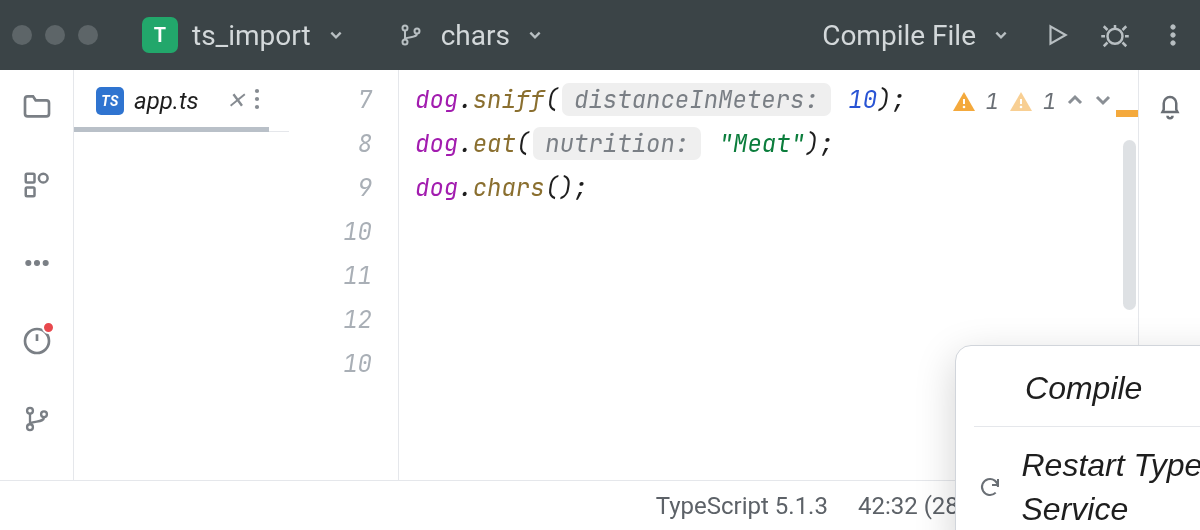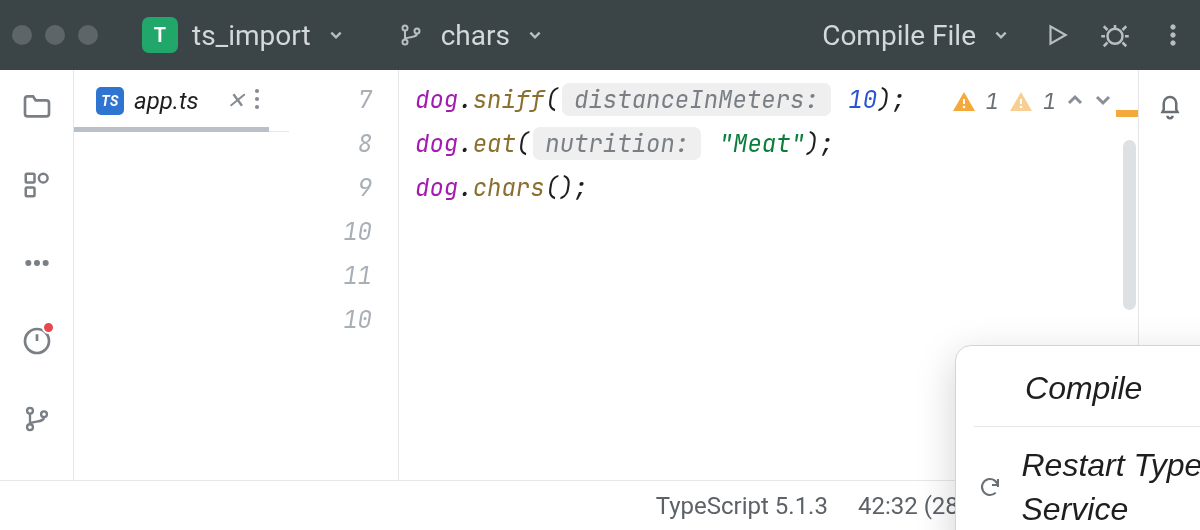--- a/index.html
+++ b/index.html
@@ -206,20 +206,21 @@
       </div>
     </div>
 
     <div class="code-wrap">
       <div class="gutter">
         <div>7</div>
         <div>8</div>
         <div>9</div>
         <div>10</div>
         <div>11</div>
+        <div>12</div>
         <div>10</div>
       </div>
       <div class="code">
         <div><span class="id">dog</span><span class="dot">.</span><span class="m">sniff</span><span class="paren">(</span><span class="hint">distanceInMeters:</span> <span class="num">10</span><span class="paren">)</span><span class="semi">;</span></div>
         <div><span class="id">dog</span><span class="dot">.</span><span class="m">eat</span><span class="paren">(</span><span class="hint">nutrition:</span> <span class="str">"Meat"</span><span class="paren">)</span><span class="semi">;</span></div>
         <div><span class="id">dog</span><span class="dot">.</span><span class="m">chars</span><span class="paren">()</span><span class="semi">;</span></div>
 
         <div class="inspections">
           <svg class="warn-tri" viewBox="0 0 24 24" fill="#f4a93c">
               <path d="M12 2L1 21h22L12 2z"></path>

